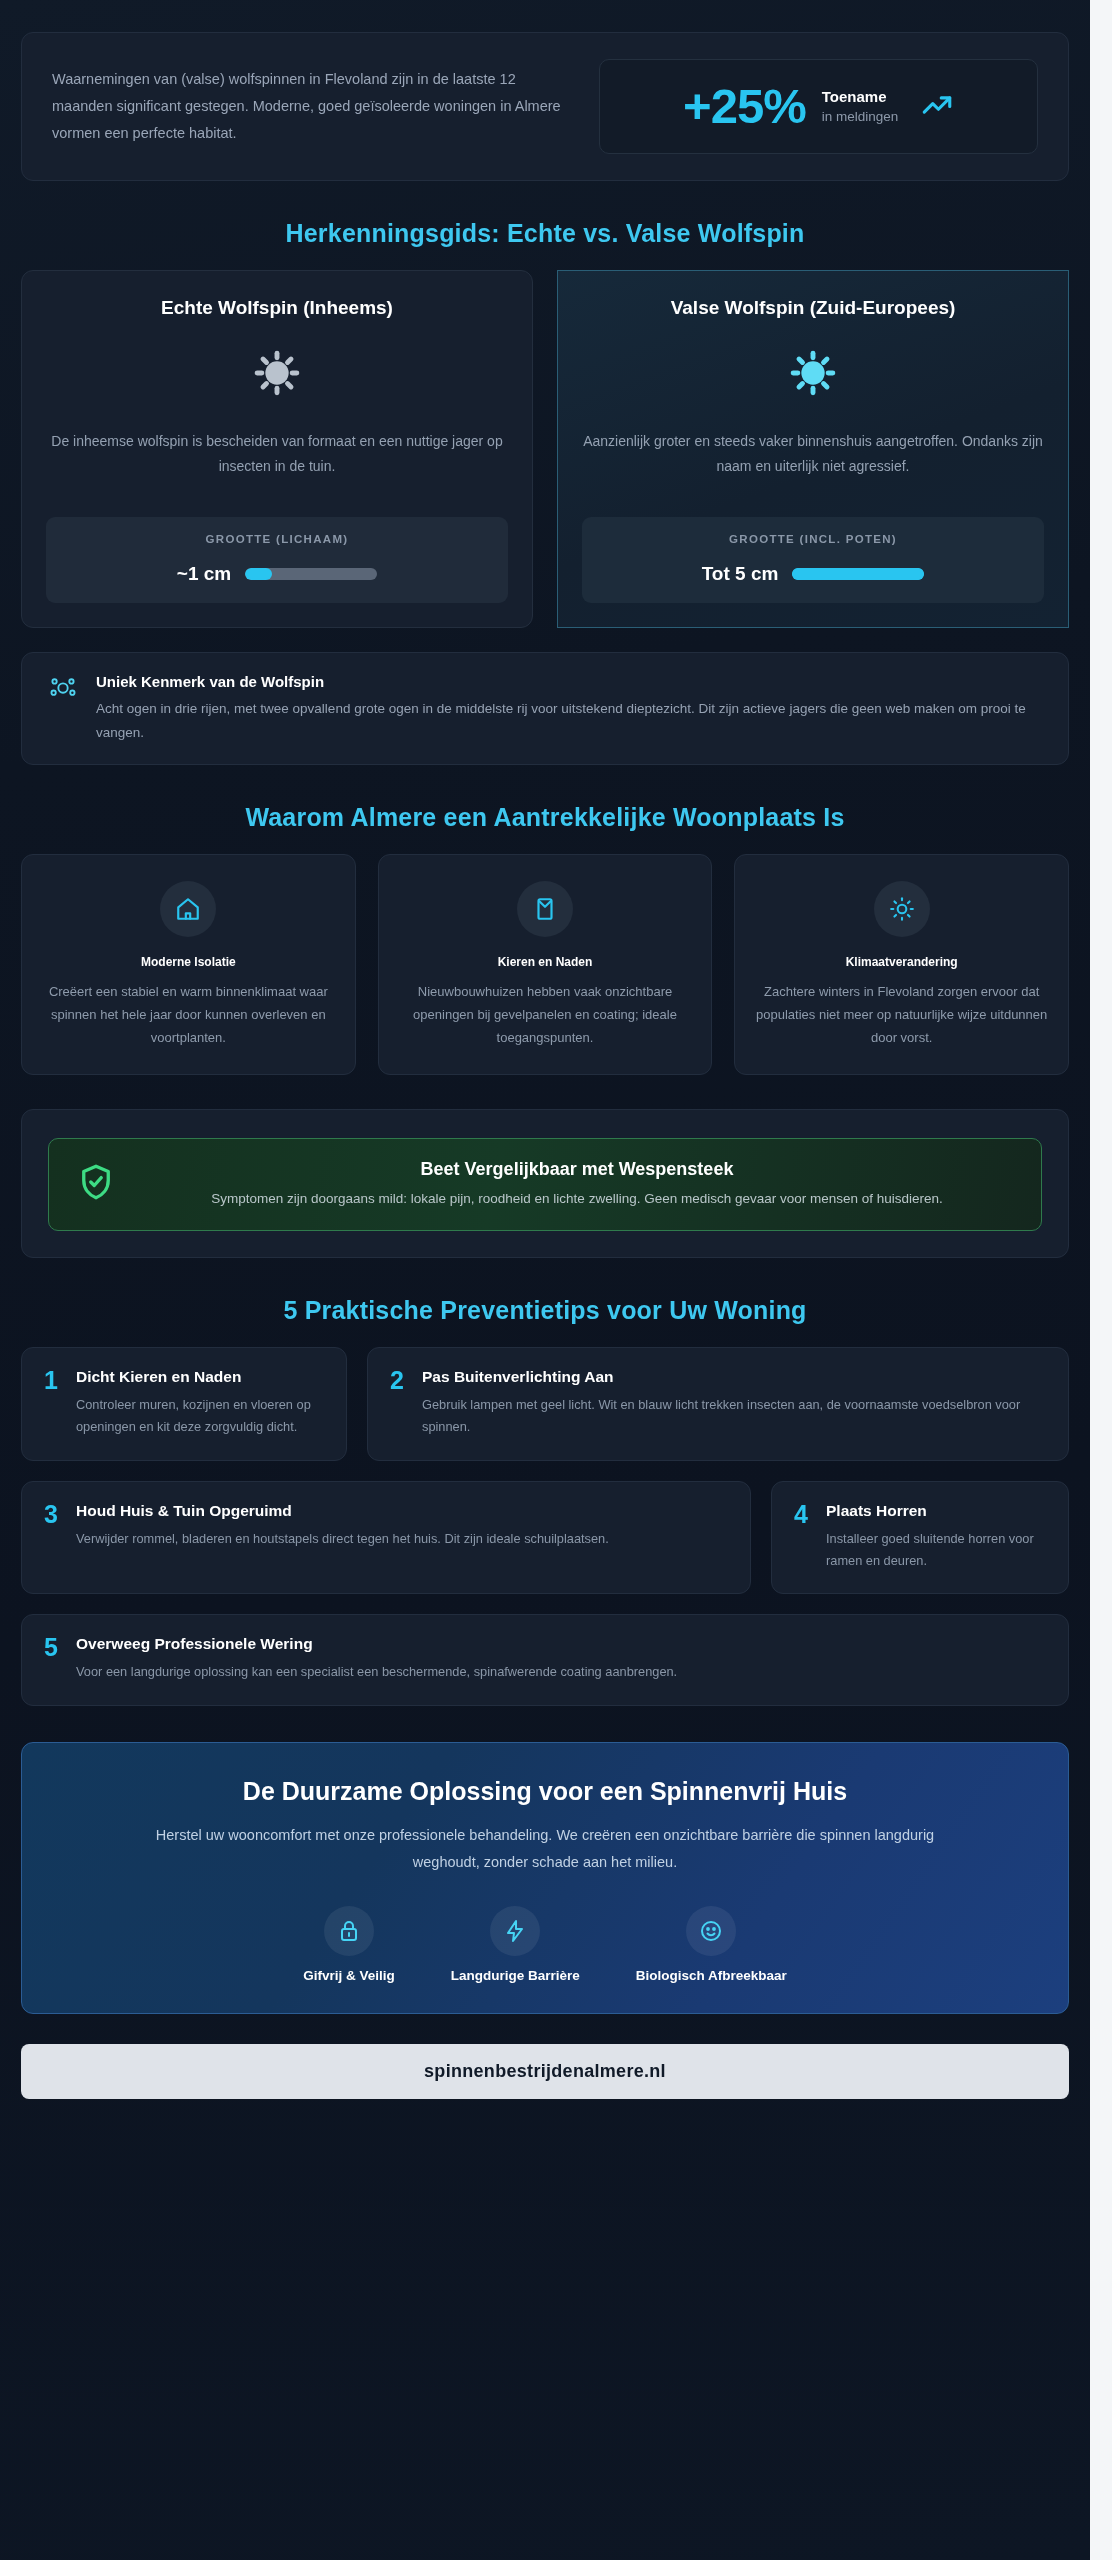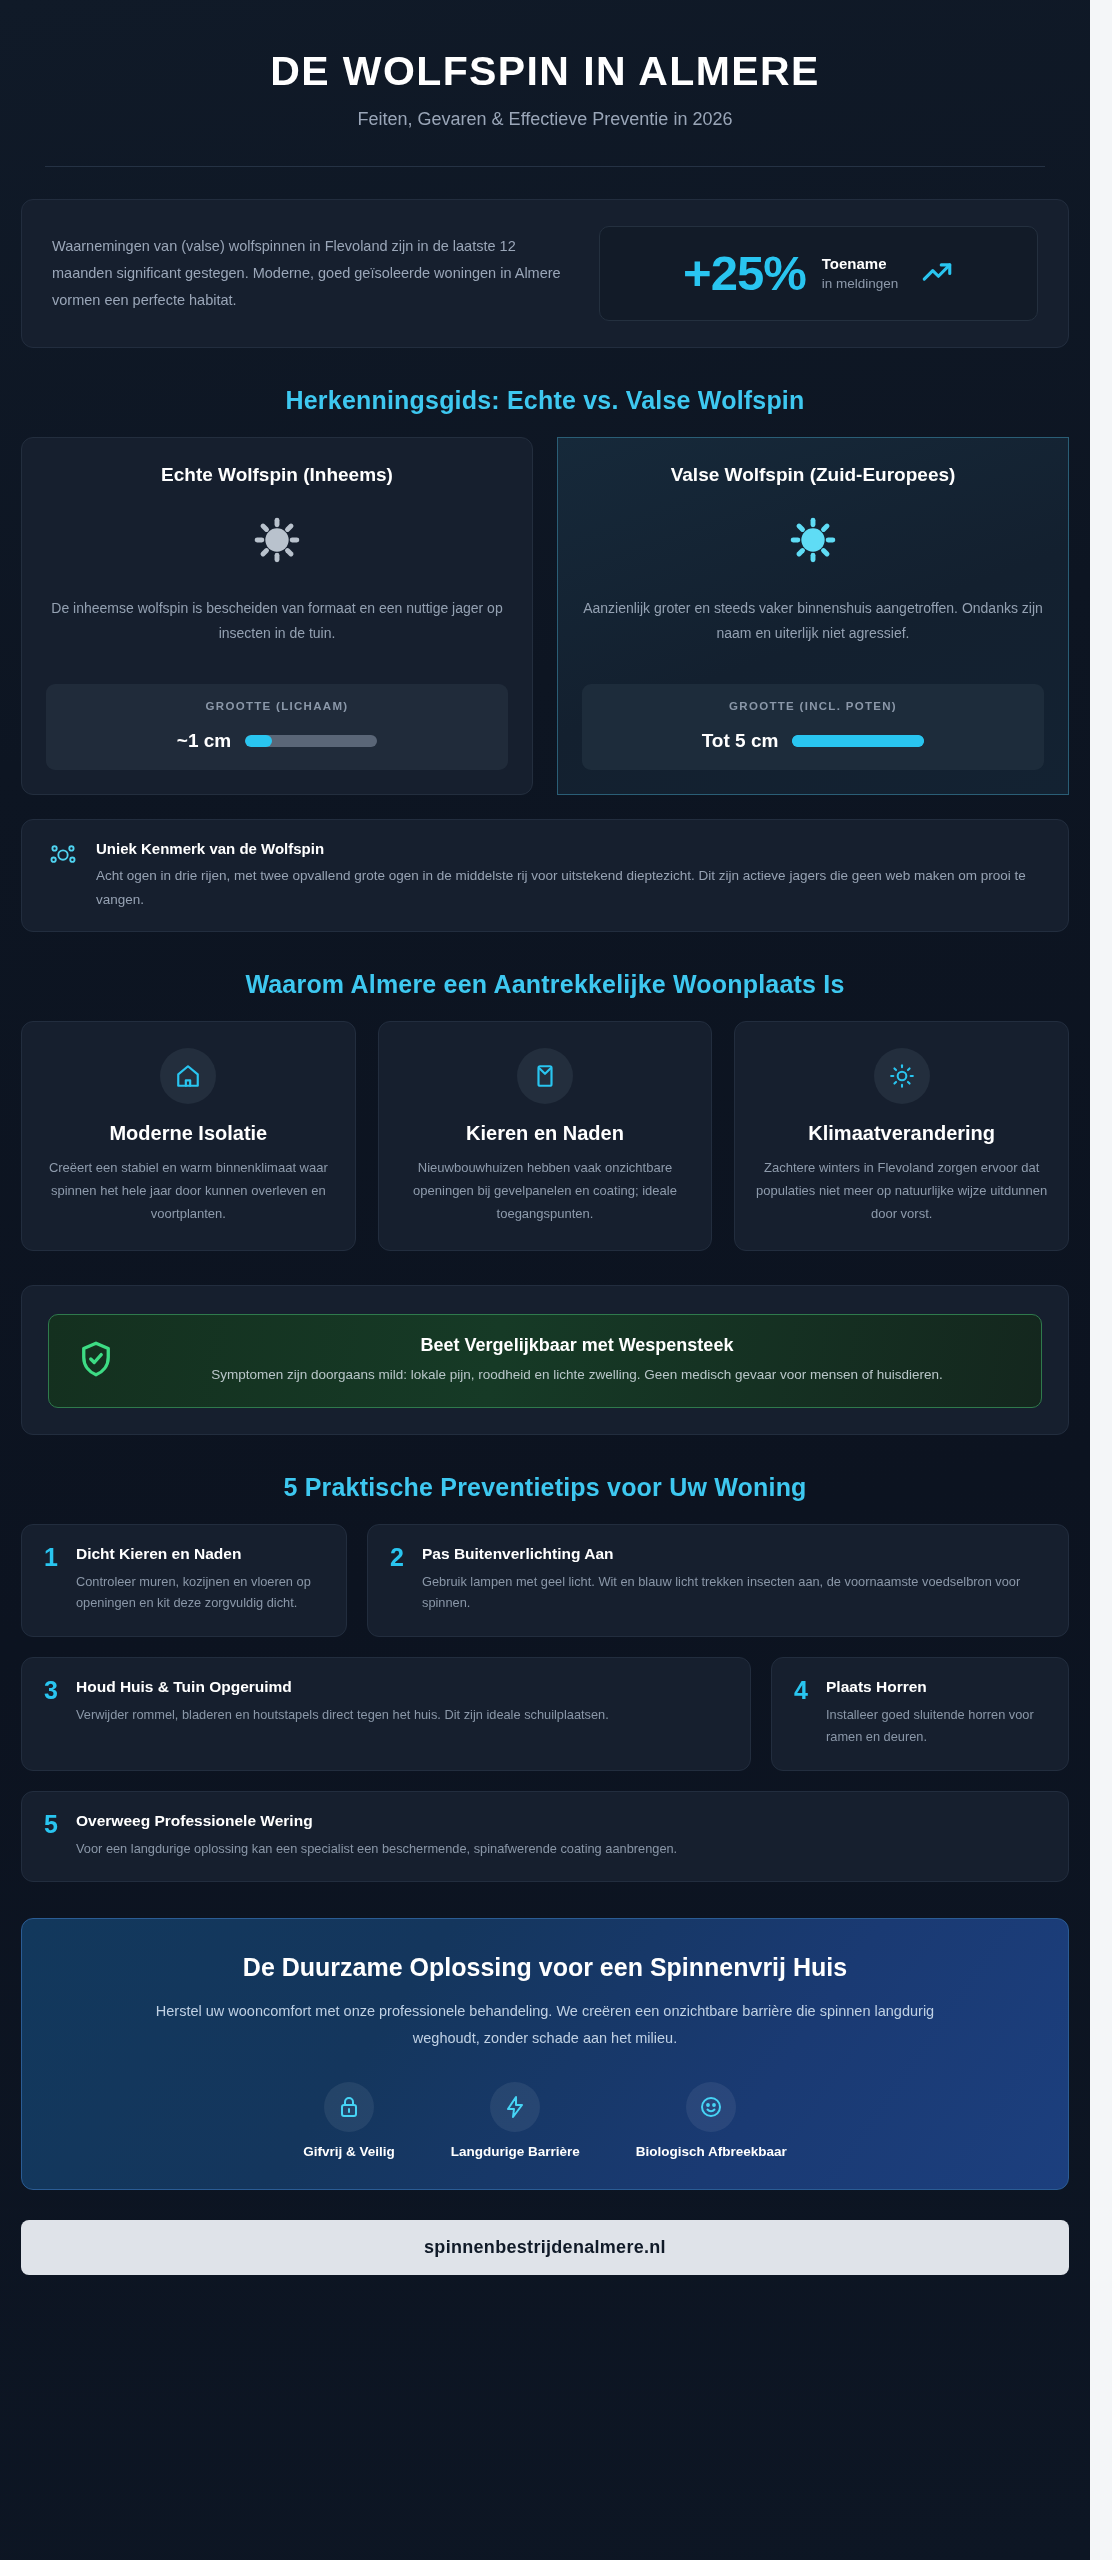--- a/index.html
+++ b/index.html
@@ -163,21 +163,21 @@
     display: flex;
     flex-direction: column;
     align-items: center;
   }
   .circ {
     width: 56px; height: 56px; border-radius: 50%;
     background: #232e3d;
     display: flex; align-items: center; justify-content: center;
     margin-bottom: 18px;
   }
-  .reason h4 { color: #ffffff; font-size: 20px; font-weight: 700; margin-bottom: 12px; }
+  .reason h4 { color: #ffffff; font-size: 12px; font-weight: 700; margin-bottom: 12px; }
   .reason p { color: #8e9bac; font-size: 13px; line-height: 1.75; }
 
   
   .danger { margin-top: 34px; padding: 28px 26px 26px 26px; text-align: center; }
   .danger .section-title { margin-top: 4px; }
   .danger > p {
     color: #9aa6b8; font-size: 14.5px; line-height: 1.85;
     max-width: 780px; margin: 0 auto 24px auto;
   }
   .bite {
@@ -232,25 +232,20 @@
     padding: 17px 0;
     text-align: center;
   }
   .footer-bar span { color: #101a28; font-size: 18px; font-weight: 700; letter-spacing: .3px; }
 </style>
 </head>
 <body>
 
 <div class="page">
 
-  <div class="header">
-    <h1>DE WOLFSPIN IN ALMERE</h1>
-    <div class="sub">Feiten, Gevaren &amp; Effectieve Preventie in 2026</div>
-    <div class="rule"></div>
-  </div>
 
   <div class="inner">
 
     <div class="card intro">
       <div class="intro-left">
         <p>Waarnemingen van (valse) wolfspinnen in Flevoland zijn in de laatste 12 maanden significant gestegen. Moderne, goed geïsoleerde woningen in Almere vormen een perfecte habitat.</p>
       </div>
       <div class="stat-box">
         <div class="stat-num">+25%</div>
         <div class="stat-labels">

